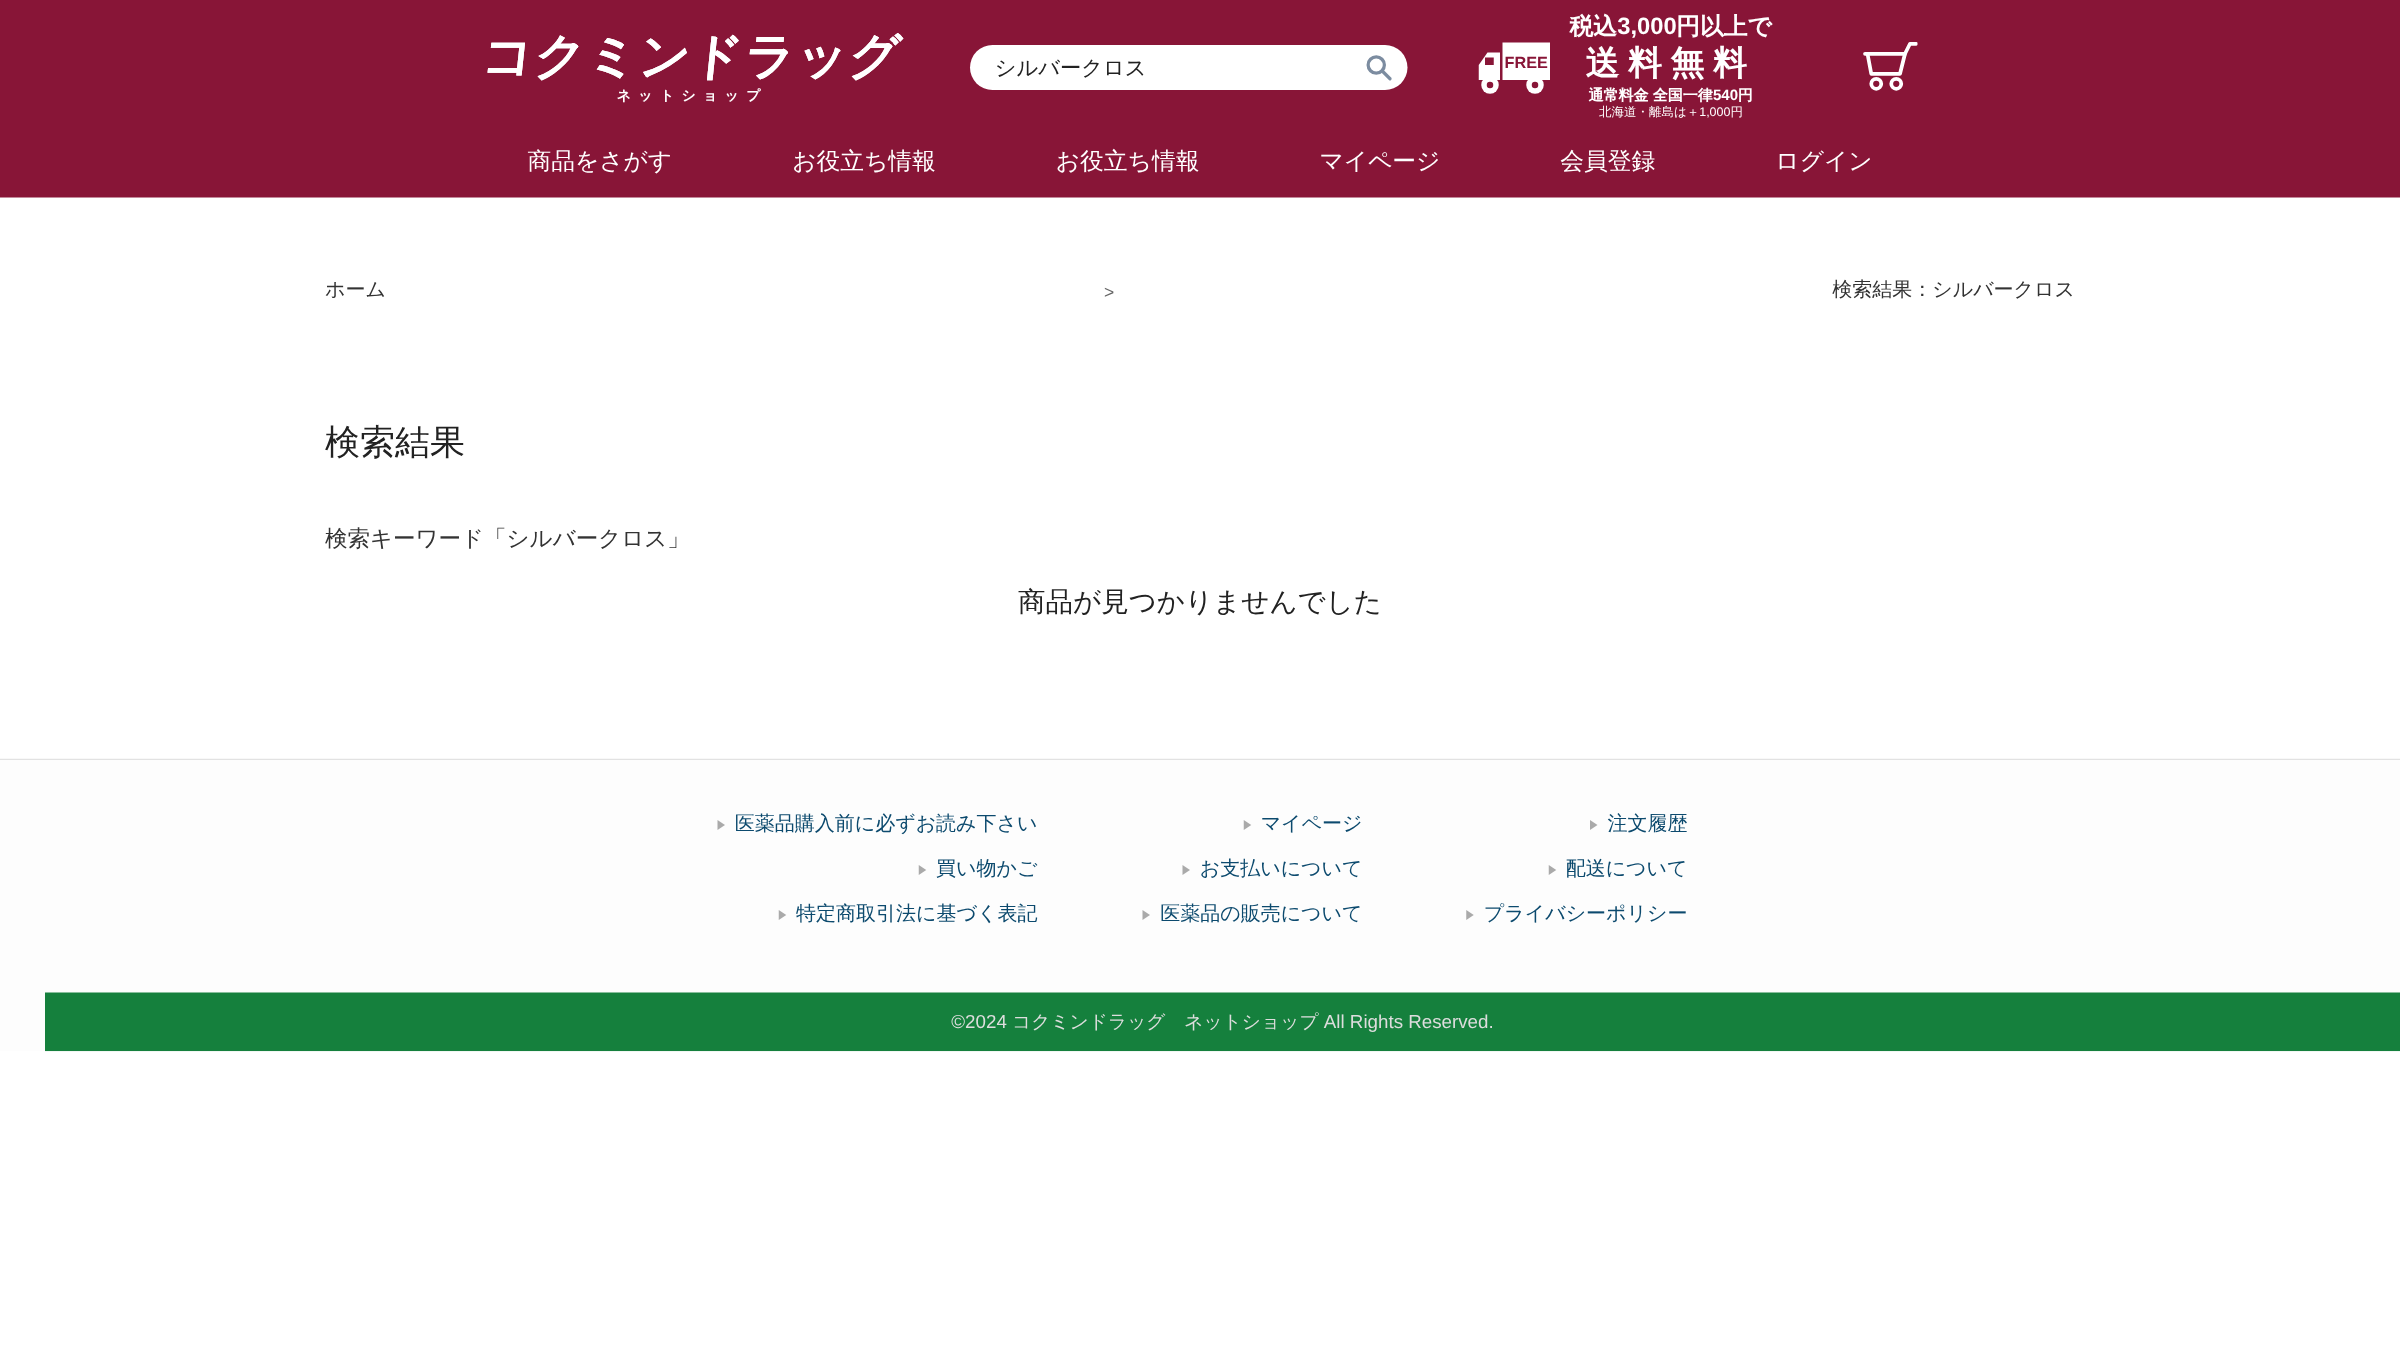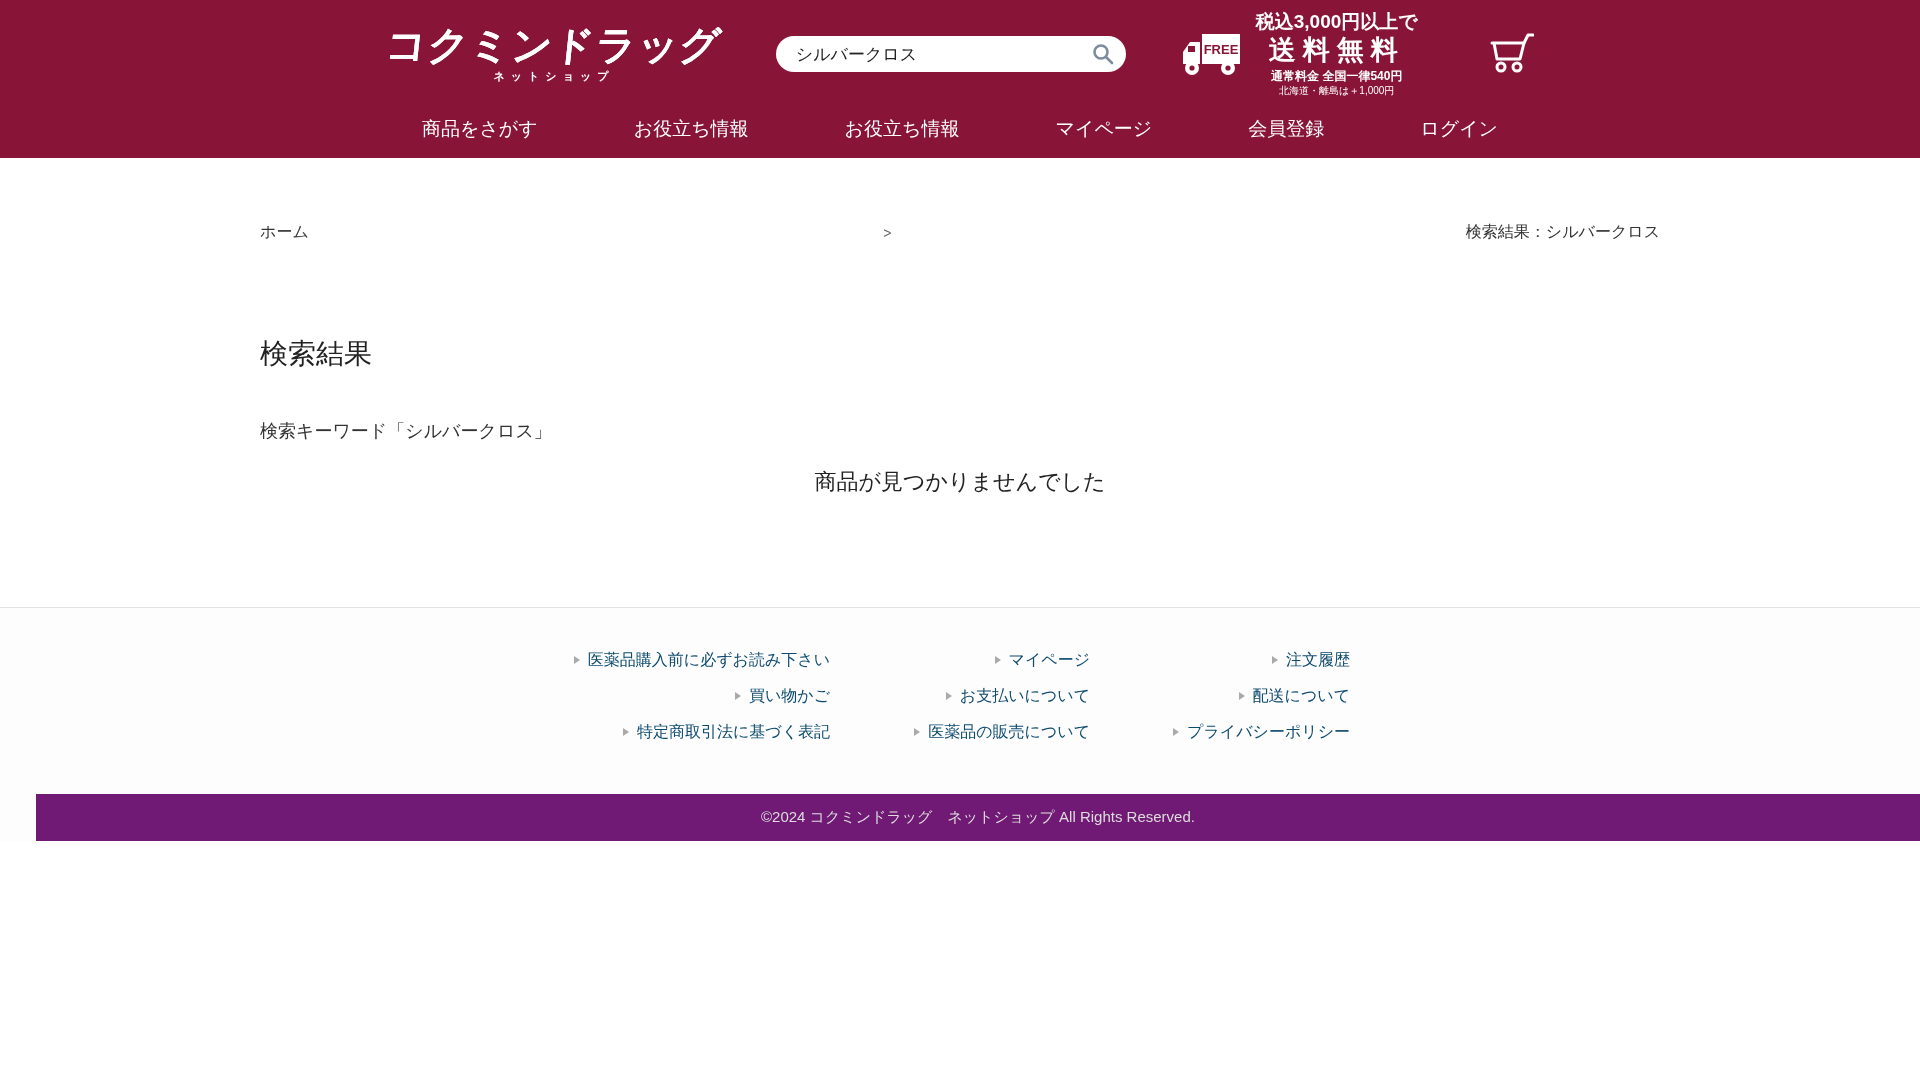--- a/index.html
+++ b/index.html
@@ -86,21 +86,21 @@
     margin-bottom: 17px; cursor: pointer; line-height: 1.2; justify-content: flex-end;
   }
   .footer-link:last-child { margin-bottom: 0; }
   .tri {
     width: 0; height: 0; flex: 0 0 auto;
     border-left: 6px solid #aaa;
     border-top: 4px solid transparent;
     border-bottom: 4px solid transparent;
   }
   .copyright-bar {
-    background: #701a75; height: 47px;
+    background: #15803d; height: 47px;
     display: flex; align-items: center; justify-content: center;
     color: #dddddd; font-size: 15px; margin-left: 36px;
   }
   .bottom-space { height: 245px; background: #fff; }
 </style>
 </head>
 <body>
 
 <div class="page">
 

